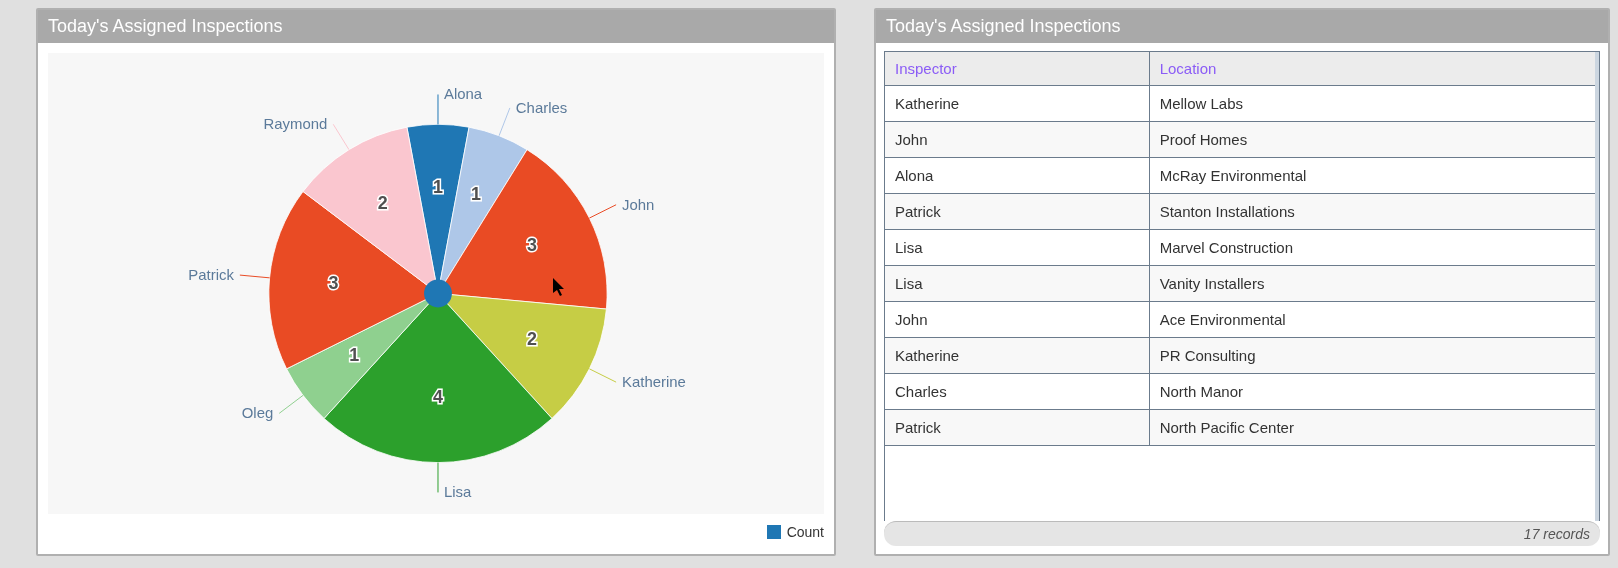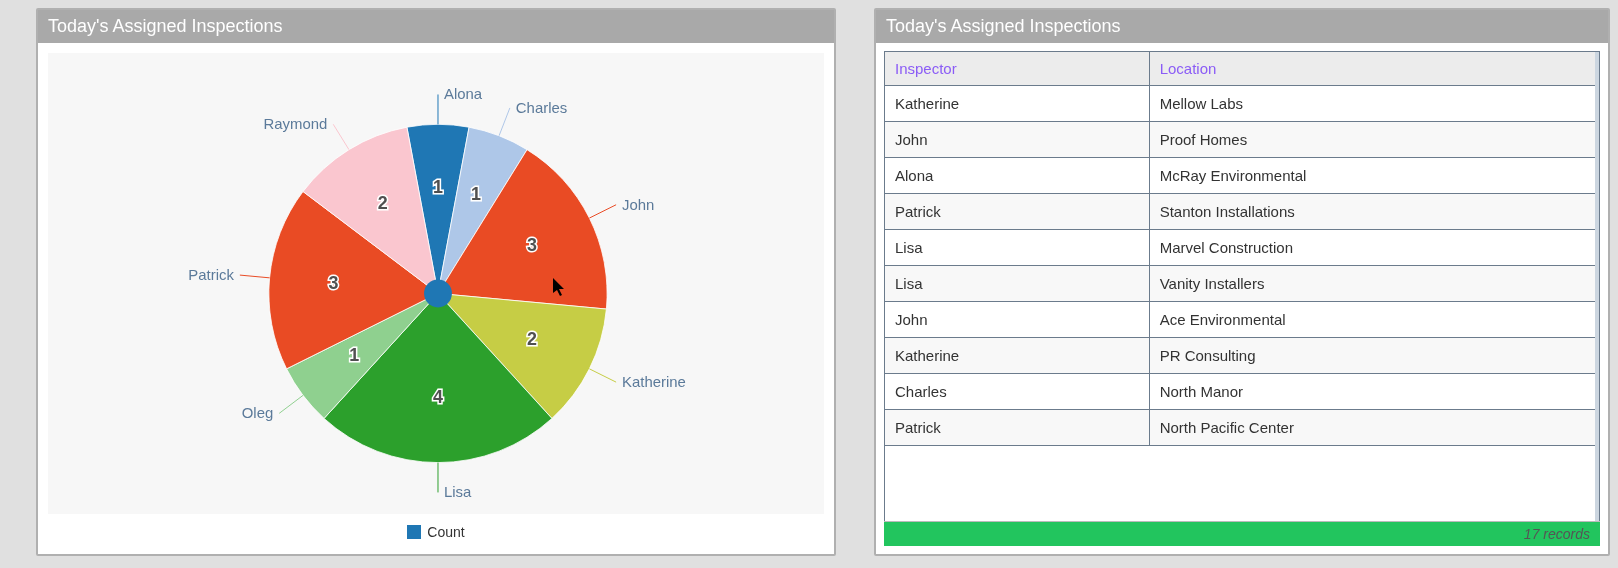--- a/index.html
+++ b/index.html
@@ -43,21 +43,21 @@
     position: relative;
   }
   .chart-canvas-wrap {
     background: #f7f7f7;
     flex: 1;
     position: relative;
     overflow: hidden;
   }
   .legend-row {
     display: flex;
-    justify-content: center;
+    justify-content: flex-end;
     align-items: center;
     gap: 6px;
     padding: 10px 0 4px 0;
     font-size: 14px;
     color: #333;
   }
   .legend-swatch {
     width: 14px;
     height: 14px;
     background: #1f77b4;
@@ -120,27 +120,28 @@
     padding: 9px 10px;
     border-bottom: 1px solid #6b7b8c;
     border-right: 1px solid #6b7b8c;
     font-size: 15px;
     background: #fff;
   }
   .tbl tr:nth-child(even) td { background: #f8f8f8; }
   .tbl th:last-child, .tbl td:last-child { border-right: none; }
   .tbl-body-scroll { flex: 1; overflow-y: hidden; }
   .footer-bar {
-    background: #22c55e;
+    background: #e5e5e5;
     border-top: 1px solid #bbb;
     text-align: right;
     padding: 4px 10px;
     font-style: italic;
     font-size: 14px;
     color: #555;
+    border-radius: 12px;
   }
   .scroll-strip {
     position: absolute;
     right: 0; top: 0; bottom: 0;
     width: 4px;
     background: #ccd6e0;
   }
 </style>
 </head>
 <body>

